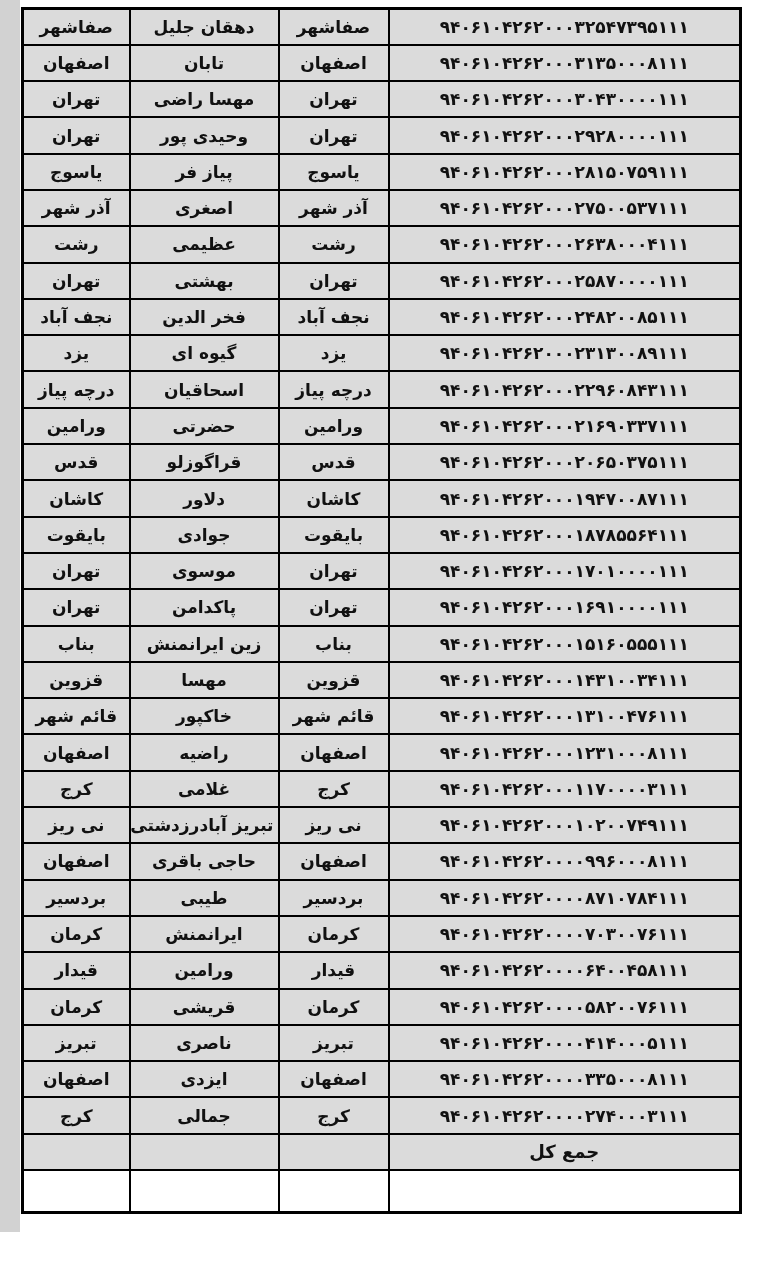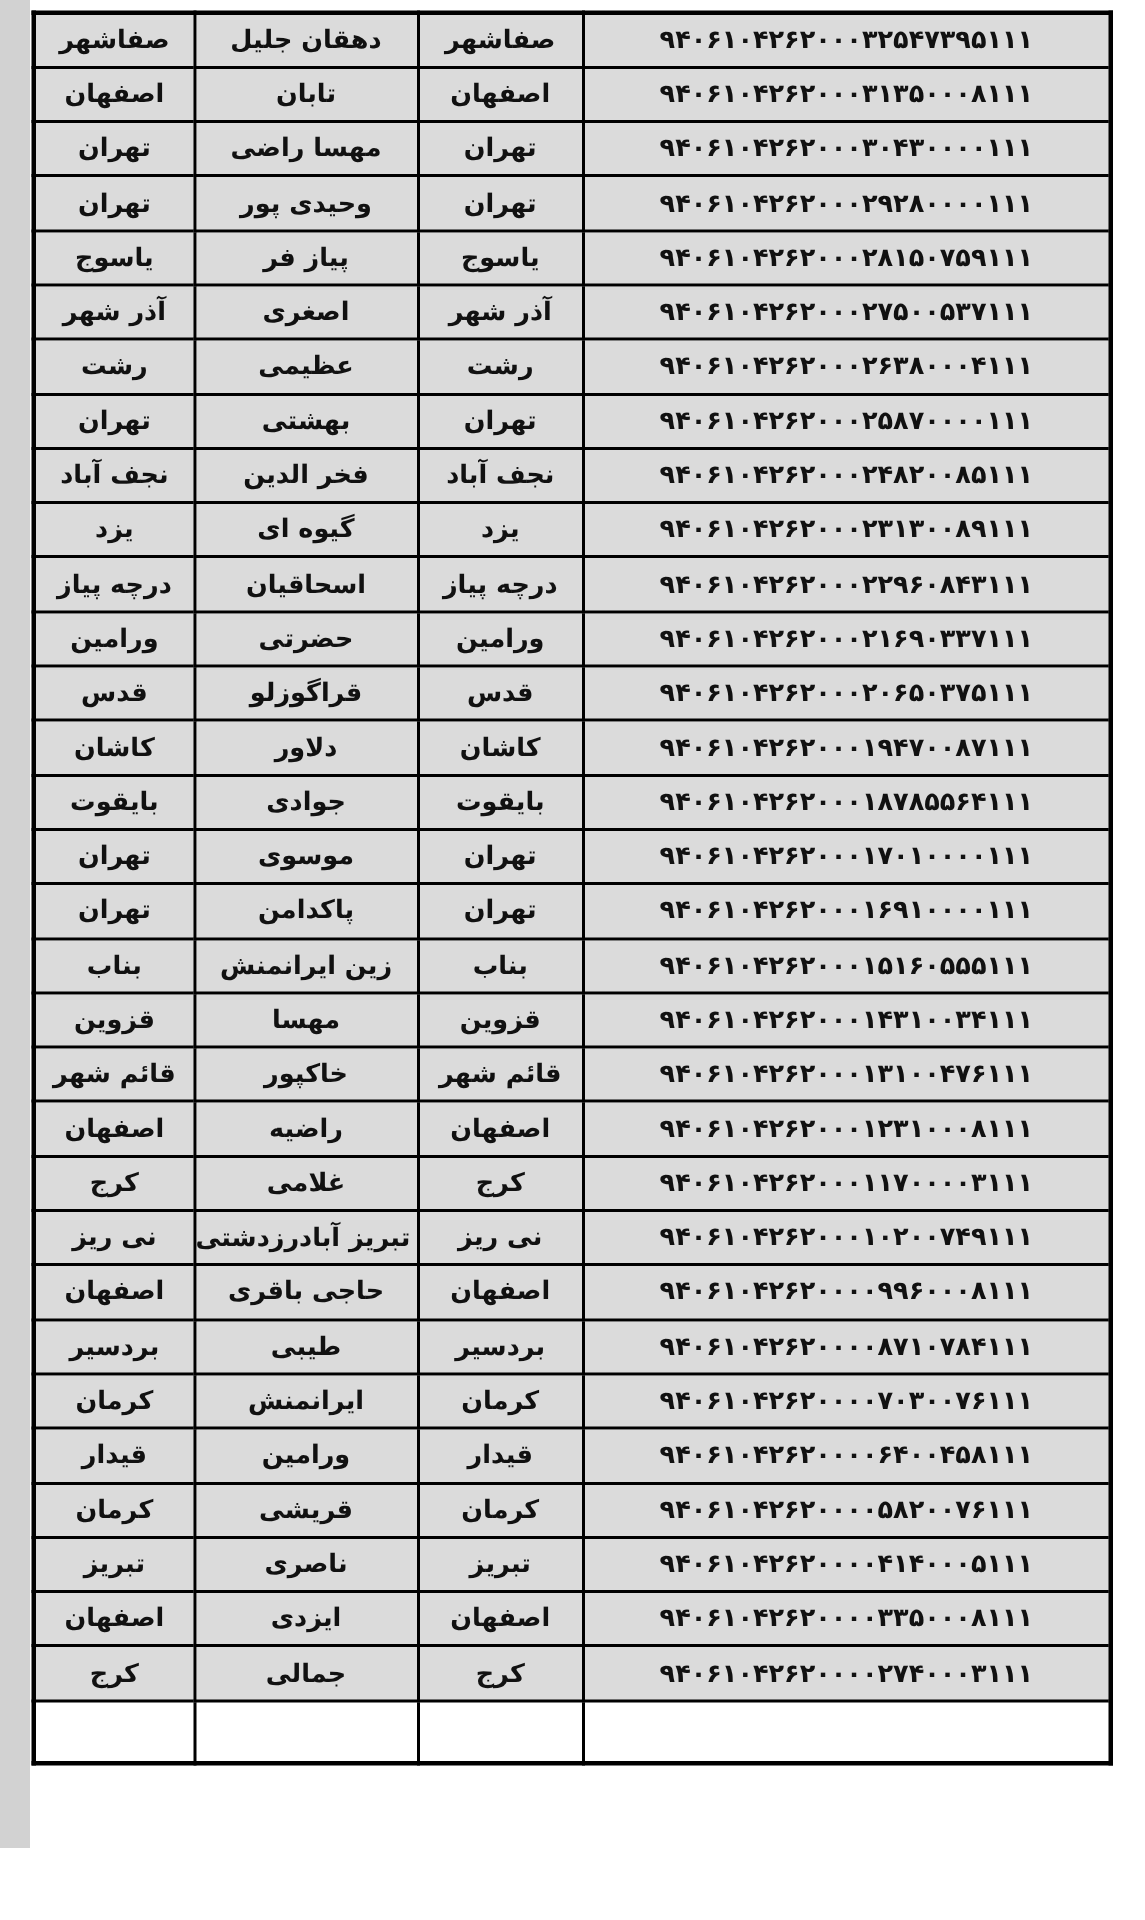--- a/index.html
+++ b/index.html
@@ -252,20 +252,26 @@
       <td class="td-city">اصفهان</td>
       <td class="td-name">ایزدی</td>
       <td class="td-city2">اصفهان</td>
     </tr>
         <tr class="data-row">
       <td class="td-code">۹۴۰۶۱۰۴۲۶۲۰۰۰۰۲۷۴۰۰۰۳۱۱۱</td>
       <td class="td-city">کرج</td>
       <td class="td-name">جمالی</td>
       <td class="td-city2">کرج</td>
     </tr>
+        <tr class="total-row">
+        <td class="td-code">جمع کل</td>
+        <td class="td-city"></td>
+        <td class="td-name"></td>
+        <td class="td-city2"></td>
+      </tr>
       <tr class="empty-row">
         <td class="td-code"></td>
         <td class="td-city"></td>
         <td class="td-name"></td>
         <td class="td-city2"></td>
       </tr>
     </tbody>
   </table>
 
 </div>

